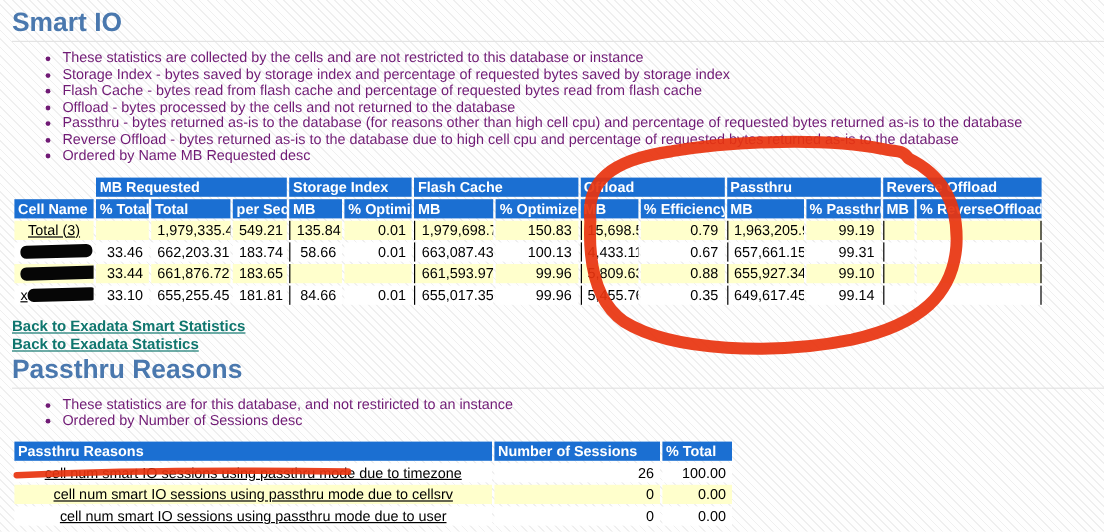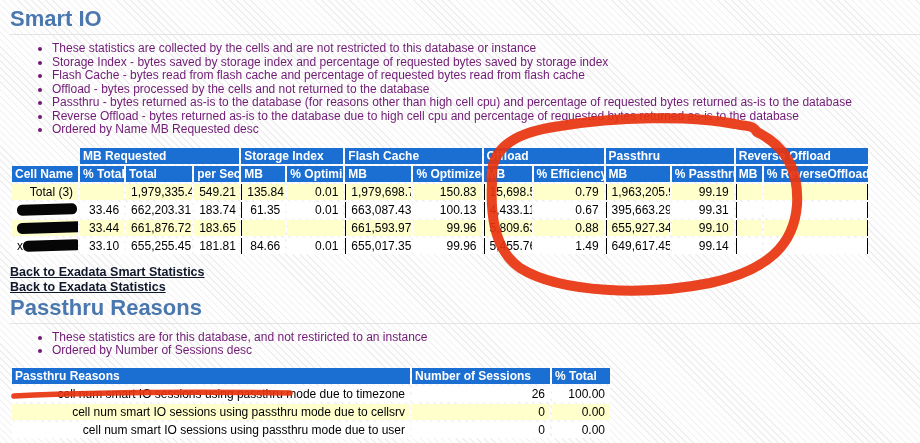--- a/index.html
+++ b/index.html
@@ -24,30 +24,30 @@
     background:#1b6fd2;color:#fff;font-weight:bold;font-size:12px;
     text-align:left;padding:1px 3px;line-height:14px;white-space:nowrap;overflow:hidden;
   }
   table.rpt th.ghost{background:transparent;}
   table.rpt td{
     font-size:12px;line-height:14px;padding:1px 5px;white-space:nowrap;overflow:hidden;
     background:#fff;
   }
   table.rpt tr.odd td{background:#ffffcc;}
   table.rpt td.num{text-align:right;}
-  table.rpt td.name{text-align:right;}
+  table.rpt td.name{text-align:center;text-decoration:underline;}
   table.rpt td.bl{border-left:1px solid #000;text-align:right;}
   table.rpt td.br{border-right:1px solid #000;}
   .redact{
     display:inline-block;height:11px;background:#060606;border-radius:5px;
     vertical-align:middle;transform:rotate(-1.6deg);margin-top:-2px;
   }
   .links{margin-top:9px;}
   .links a{
-    display:block;font-size:12.5px;font-weight:bold;color:#0f172a;
+    display:block;font-size:12.5px;font-weight:bold;color:#0f766e;
     text-decoration:underline;line-height:14px;margin-bottom:1px;cursor:pointer;
   }
   .sec2{margin-top:12px;}
   .overlay{position:absolute;left:0;top:0;pointer-events:none;}
 </style>
 </head>
 <body>
 
 <div class="page">
 
@@ -122,27 +122,27 @@
         <td class="num bl">1,963,205.94</td>
         <td class="num">99.19</td>
         <td class="num bl"></td>
         <td class="num br"></td>
       </tr>
       <tr>
         <td class="name"><span class="redact" style="width:60px"></span></td>
         <td class="num">33.46</td>
         <td class="num">662,203.31</td>
         <td class="num">183.74</td>
-        <td class="num bl">61.35</td>
+        <td class="num bl">58.66</td>
         <td class="num">0.01</td>
         <td class="num bl">663,087.43</td>
         <td class="num">100.13</td>
         <td class="num bl">4,433.11</td>
         <td class="num">0.67</td>
-        <td class="num bl">395,663.29</td>
+        <td class="num bl">657,661.15</td>
         <td class="num">99.31</td>
         <td class="num bl"></td>
         <td class="num br"></td>
       </tr>
       <tr class="odd">
         <td class="name"><span class="redact" style="width:73px"></span></td>
         <td class="num">33.44</td>
         <td class="num">661,876.72</td>
         <td class="num">183.65</td>
         <td class="num bl"></td>
@@ -159,21 +159,21 @@
       <tr>
         <td class="name"><span>x</span><span class="redact" style="width:58px"></span></td>
         <td class="num">33.10</td>
         <td class="num">655,255.45</td>
         <td class="num">181.81</td>
         <td class="num bl">84.66</td>
         <td class="num">0.01</td>
         <td class="num bl">655,017.35</td>
         <td class="num">99.96</td>
         <td class="num bl">5,455.76</td>
-        <td class="num">1.49</td>
+        <td class="num">0.35</td>
         <td class="num bl">649,617.45</td>
         <td class="num">99.14</td>
         <td class="num bl"></td>
         <td class="num br"></td>
       </tr>
     </tbody>
   </table>
 
   <div class="links">
     <a>Back to Exadata Smart Statistics</a>

